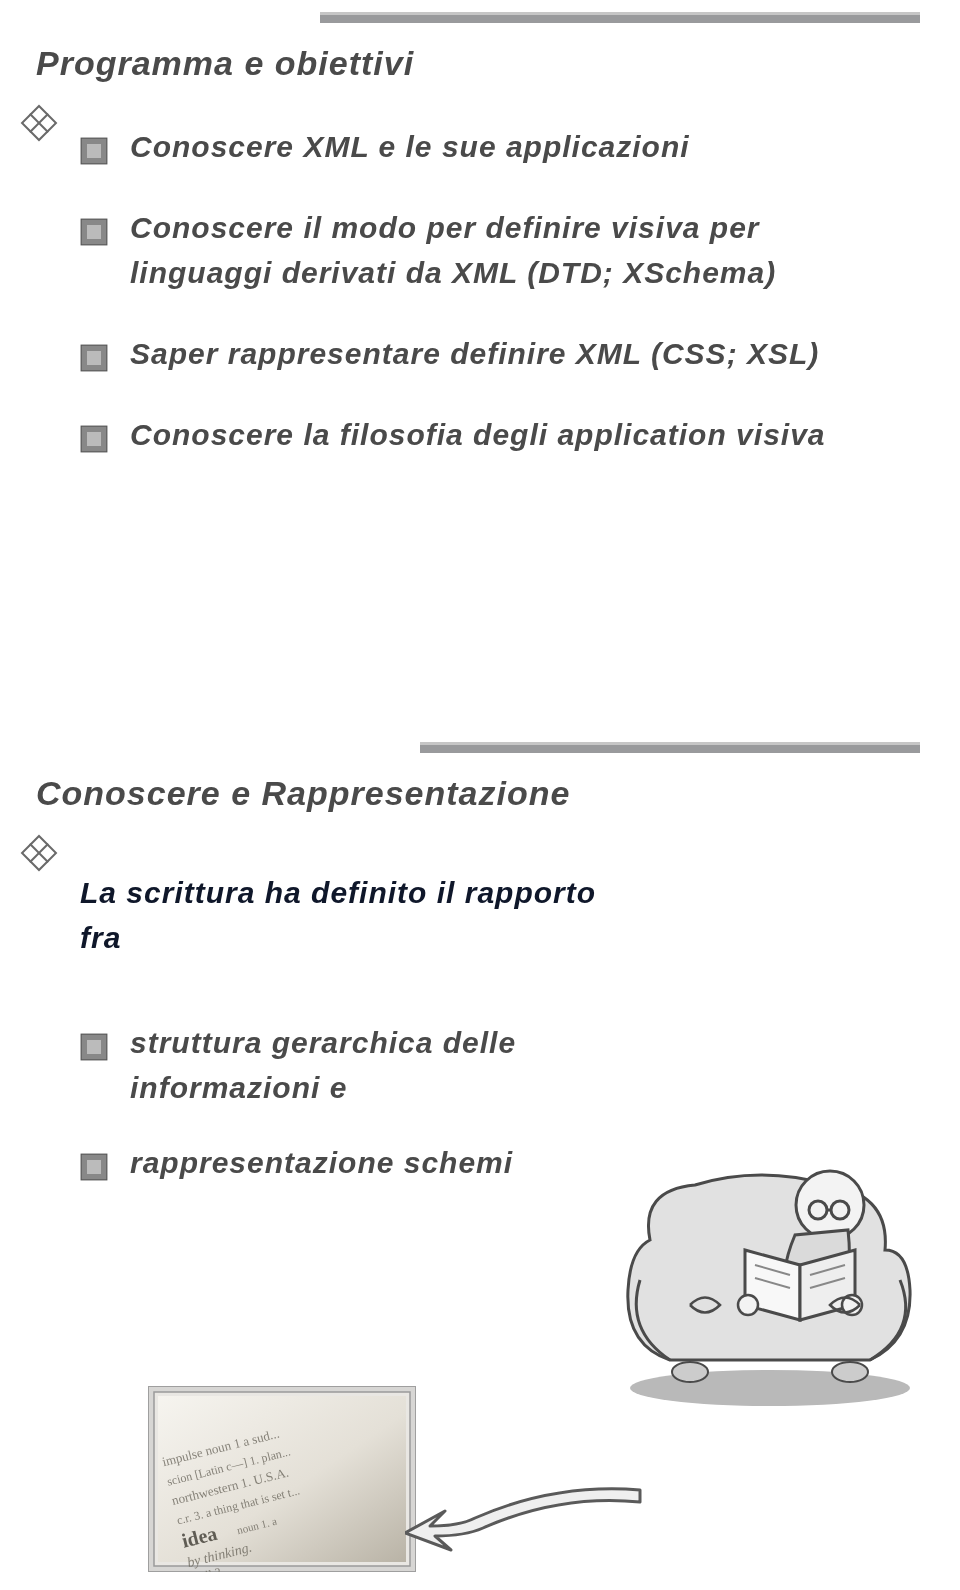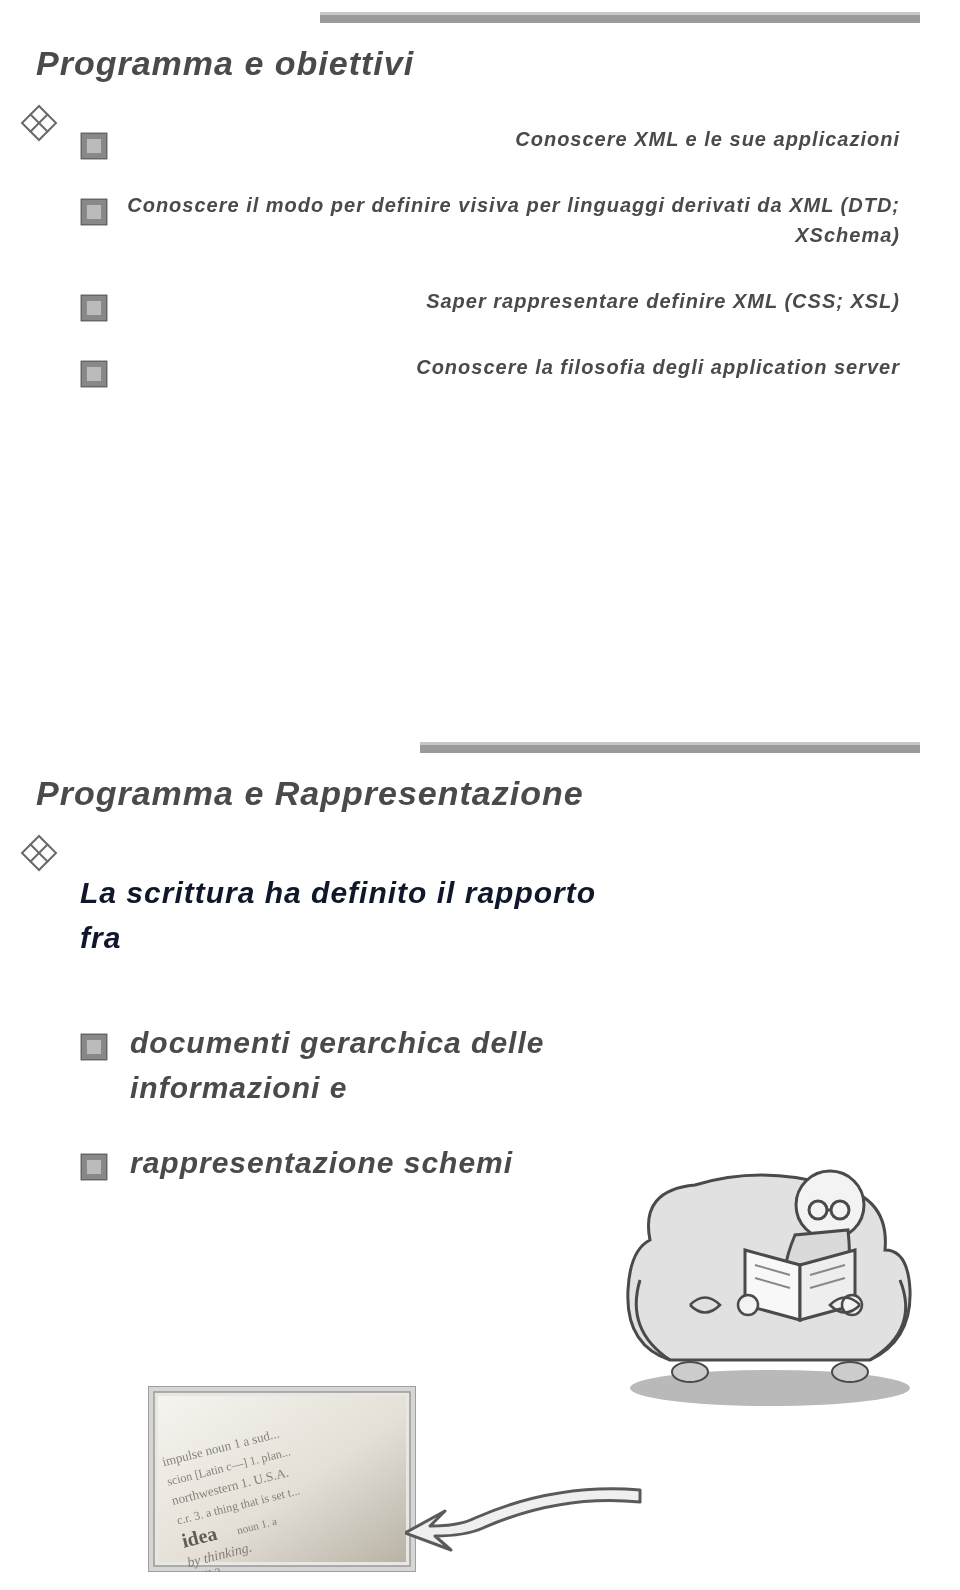--- a/index.html
+++ b/index.html
@@ -9,21 +9,20 @@
     height: 1590px;
     background: #ffffff;
     font-family: "Verdana", "Arial", sans-serif;
     position: relative;
     overflow: hidden;
   }
   .slide {
     position: relative;
     height: 730px;
     width: 100%;
-    text-align: right;
   }
   .slide2 {
     position: relative;
     height: 860px;
     width: 100%;
   }
   .title-line {
     position: absolute;
     top: 12px;
     right: 40px;
@@ -80,23 +79,23 @@
     margin-top: -1px;
   }
   .bullets {
     position: absolute;
     top: 124px;
     left: 80px;
     right: 60px;
   }
   .bullet {
     position: relative;
-    padding-left: 26px;
+    padding-left: 50px;
     margin-bottom: 36px;
-    font-size: 20px;
+    font-size: 30px;
     font-weight: bold;
     font-style: italic;
     color: #4a4a4a;
     line-height: 1.5;
     letter-spacing: 1px;
   }
   .bullet-icon {
     position: absolute;
     left: 0;
     top: 8px;
@@ -192,41 +191,41 @@
       </span>
       <span>Saper rappresentare definire XML (CSS; XSL)</span>
     </div>
     <div class="bullet">
       <span class="bullet-icon">
         <svg viewBox="0 0 24 24">
             <rect x="1" y="1" width="22" height="22" fill="#888" stroke="#555" stroke-width="1"></rect>
             <rect x="6" y="6" width="12" height="12" fill="#bbb"></rect>
           </svg>
       </span>
-      <span>Conoscere la filosofia degli application server</span>
+      <span>Conoscere la filosofia degli application visiva</span>
     </div>
   </div>
 </div>
 
 <div class="slide2">
   <div class="title-line2"></div>
-  <div class="title">Programma e Rappresentazione</div>
+  <div class="title">Conoscere e Rappresentazione</div>
   <div class="marker"></div>
 
   <div class="intro">La scrittura ha definito il rapporto fra</div>
 
   <div class="struct-list">
     <div class="struct-bullet-1">
       <span class="bullet-icon">
         <svg viewBox="0 0 24 24">
             <rect x="1" y="1" width="22" height="22" fill="#888" stroke="#555" stroke-width="1"></rect>
             <rect x="6" y="6" width="12" height="12" fill="#bbb"></rect>
           </svg>
       </span>
-      <span>documenti gerarchica delle informazioni e</span>
+      <span>struttura gerarchica delle informazioni e</span>
     </div>
     <div class="struct-bullet-1">
       <span class="bullet-icon">
         <svg viewBox="0 0 24 24">
             <rect x="1" y="1" width="22" height="22" fill="#888" stroke="#555" stroke-width="1"></rect>
             <rect x="6" y="6" width="12" height="12" fill="#bbb"></rect>
           </svg>
       </span>
       <span>rappresentazione schemi</span>
     </div>

